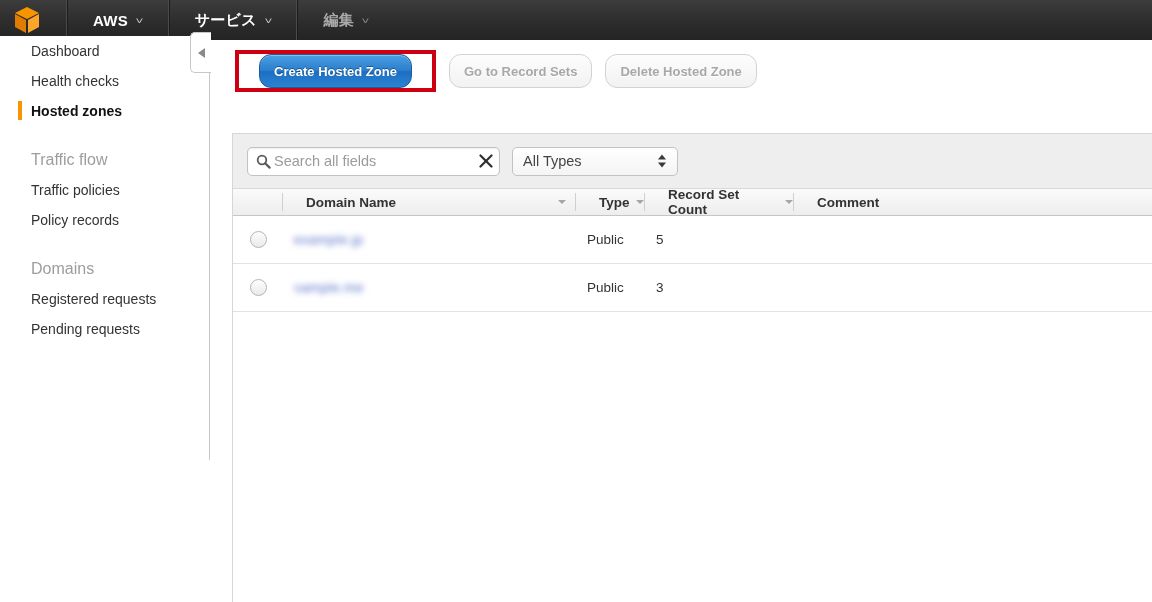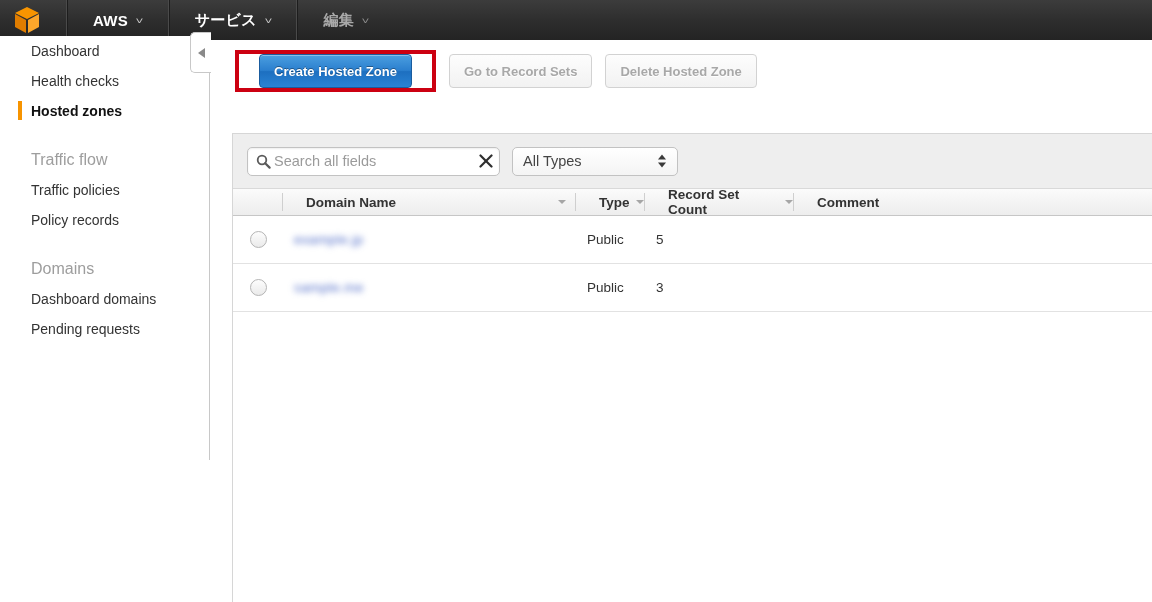--- a/index.html
+++ b/index.html
@@ -150,21 +150,21 @@
   .toolbar {
     position: absolute;
     top: 10px; left: 21px;
     height: 42px;
     display: flex;
     align-items: center;
   }
   .btn {
     height: 16px;
     padding: 16px 14px;
-    border-radius: 4px;
+    border-radius: 12px;
     font-size: 13px;
     font-weight: bold;
     display: flex;
     align-items: center;
     justify-content: center;
     box-sizing: border-box;
     cursor: pointer;
     white-space: nowrap;
   }
   .btn-primary {
@@ -420,21 +420,21 @@
   <div class="side-head">Traffic flow</div>
   <div class="side-link">
     <span>Traffic policies</span>
   </div>
   <div class="side-link">
     <span>Policy records</span>
   </div>
 
   <div class="side-head">Domains</div>
   <div class="side-link">
-    <span>Dashboard domains</span>
+    <span>Registered requests</span>
   </div>
   <div class="side-link">
     <span>Pending requests</span>
   </div>
 </div>
 
 <div class="collapse-tab">
   <span class="tri"></span>
 </div>
 

